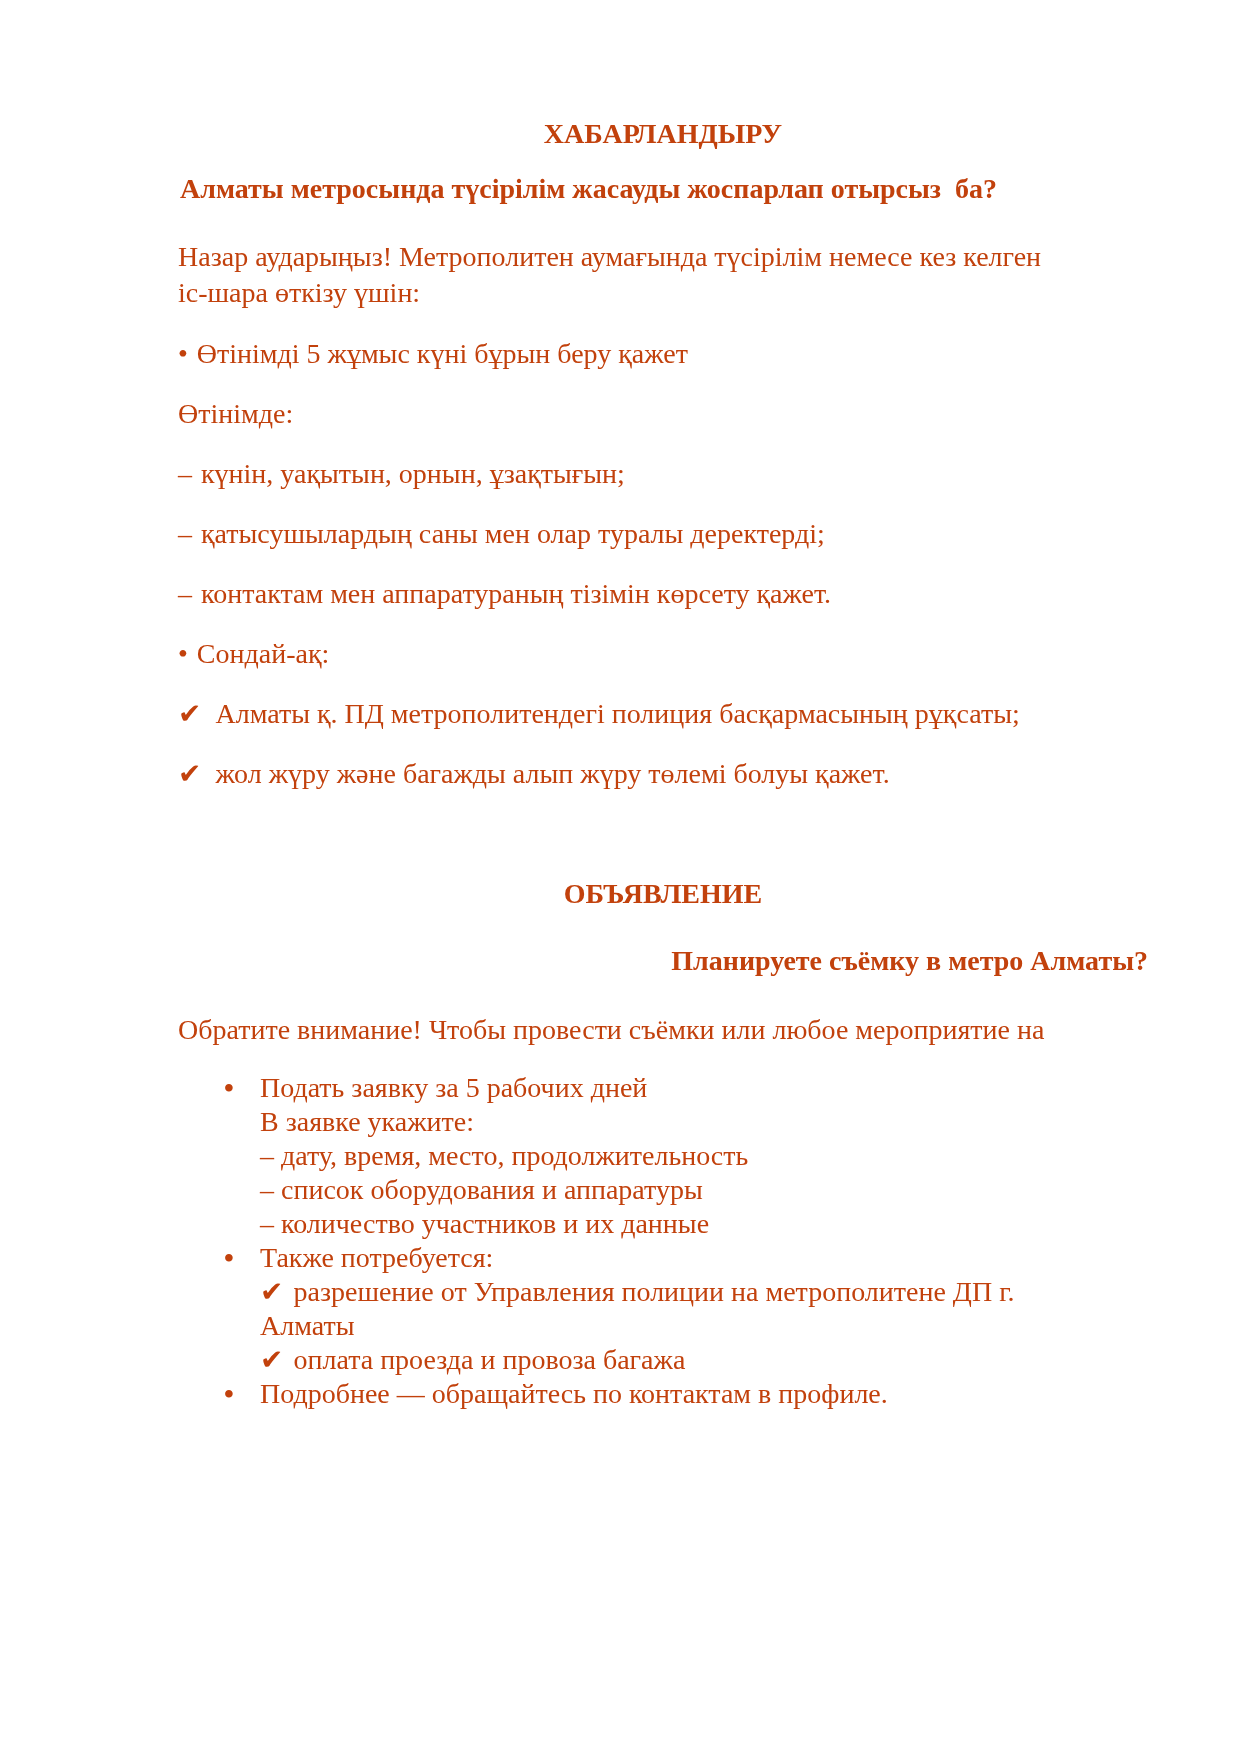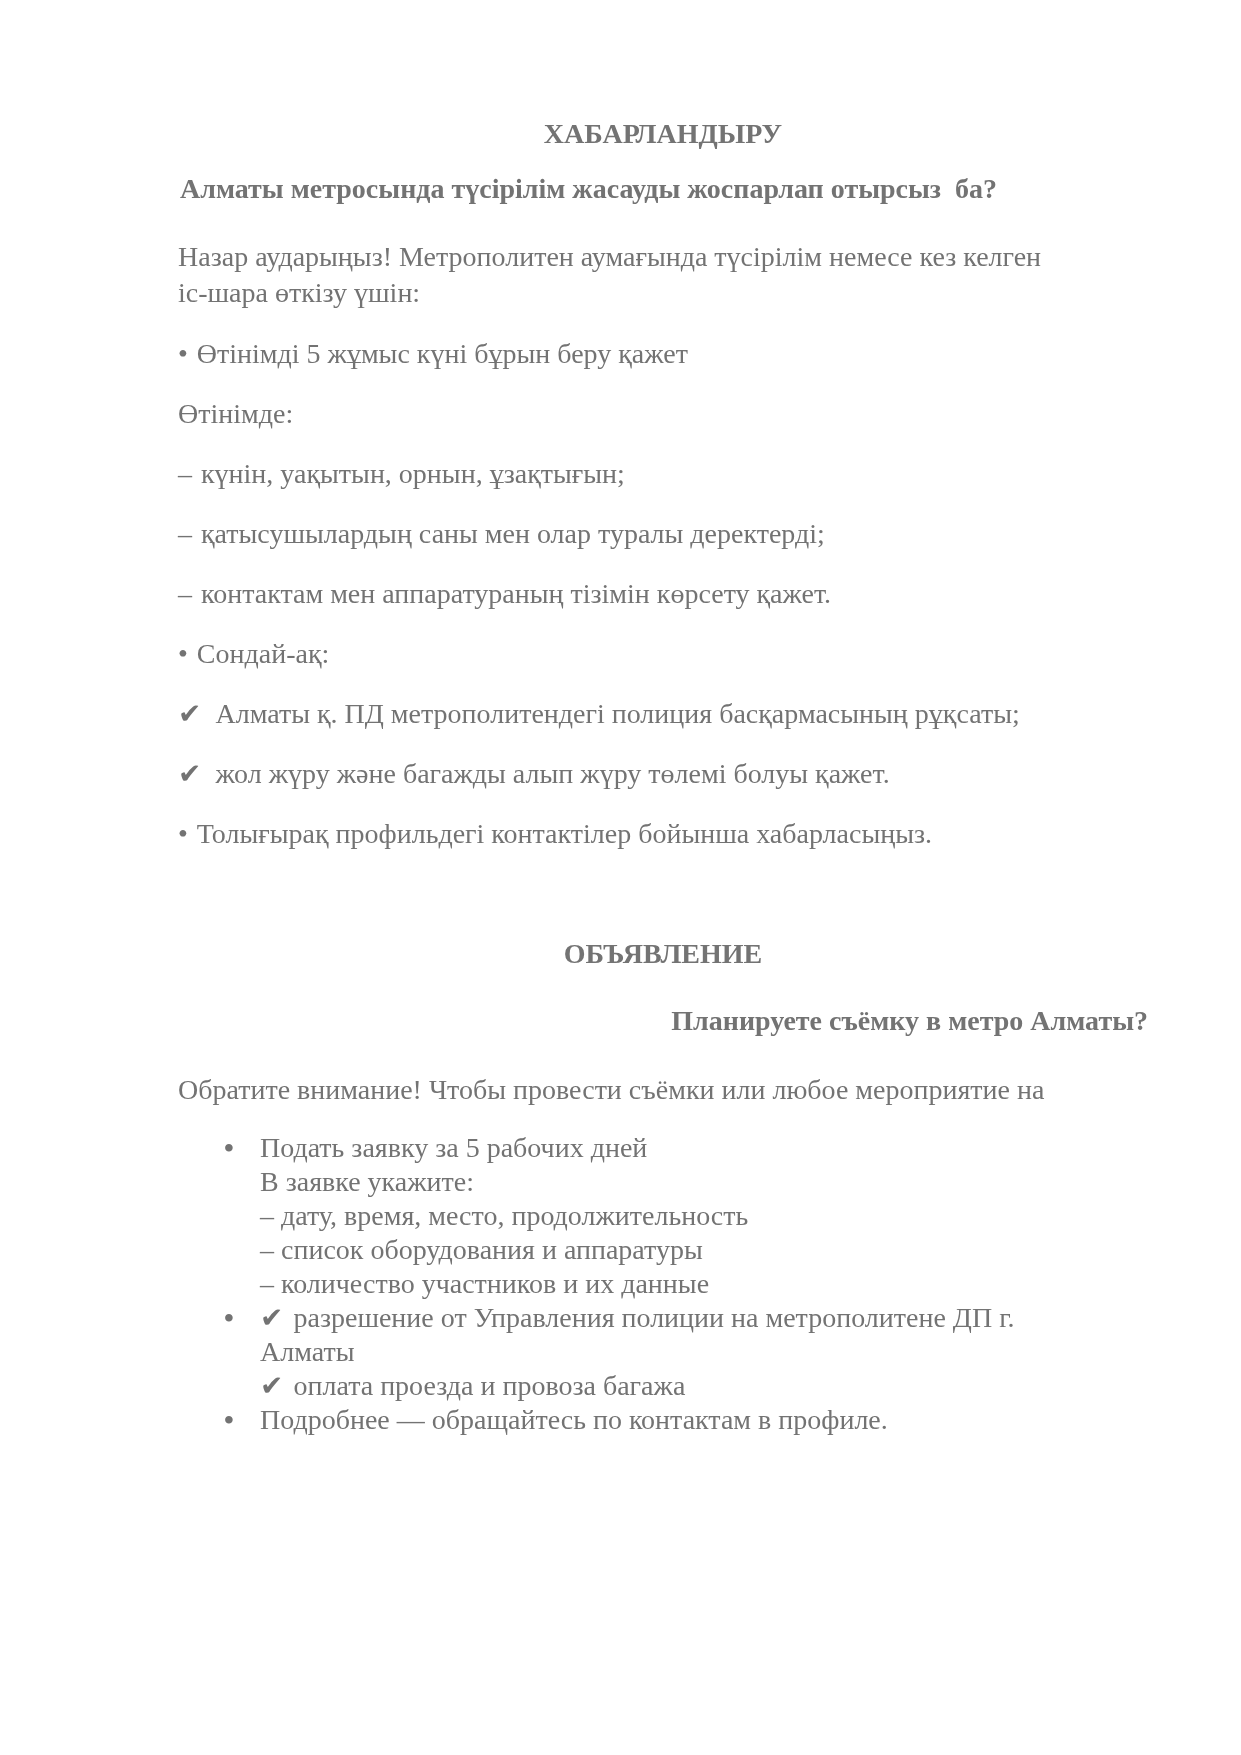--- a/index.html
+++ b/index.html
@@ -9,21 +9,21 @@
   }
   .page {
     position: relative;
     width: 1241px;
     height: 1723px;
     box-sizing: border-box;
     background: #ffffff;
     padding: 116px 93px 0 178px;
     font-family: "Liberation Serif", "DejaVu Serif", serif;
     font-size: 28px;
-    color: #737373;
+    color: #c2410c;
     overflow: hidden;
   }
   [data-bind] { white-space: pre-wrap; }
 
   
   .doc-title {
     font-size: 28px;
     font-weight: bold;
     text-align: center;
     margin: 0 0 19px 0;
@@ -120,23 +120,20 @@
     </p>
 
     <p class="kk-item">
       <span class="marker check" data-bind="kk.items.6.marker">✔</span><span data-bind="kk.items.6.text">Алматы қ. ПД метрополитендегі полиция басқармасының рұқсаты;</span>
     </p>
 
     <p class="kk-item">
       <span class="marker check" data-bind="kk.items.7.marker">✔</span><span data-bind="kk.items.7.text">жол жүру және багажды алып жүру төлемі болуы қажет.</span>
     </p>
 
-    <p class="kk-item">
-      <span class="marker" data-bind="kk.items.8.marker">•</span><span data-bind="kk.items.8.text">Толығырақ профильдегі контактілер бойынша хабарласыңыз.</span>
-    </p>
   </section>
 
   <section class="ru">
     <h1 class="doc-title ru-title" data-bind="ru.title">ОБЪЯВЛЕНИЕ</h1>
 
     <h2 class="doc-heading" data-bind="ru.heading">Планируете съёмку в метро Алматы?</h2>
 
     <p class="intro">
       <span class="line" data-bind="ru.intro_lines.0">Обратите внимание! Чтобы провести съёмки или любое мероприятие на</span>
     </p>
@@ -147,20 +144,21 @@
         <span class="li-bullet" data-bind="glyphs.bullet">•</span>
         <div class="li-line"><span data-bind="ru.list.0.lead">Подать заявку </span><b data-bind="ru.list.0.lead_bold">за 5 рабочих дней</b></div>
         <div class="li-line" data-bind="ru.list.0.sublines.0">В заявке укажите:</div>
         <div class="li-line" data-bind="ru.list.0.sublines.1">– дату, время, место, продолжительность</div>
         <div class="li-line" data-bind="ru.list.0.sublines.3">– список оборудования и аппаратуры</div>
         <div class="li-line" data-bind="ru.list.0.sublines.2">– количество участников и их данные</div>
       </li>
 
       <li>
         <span class="li-bullet" data-bind="glyphs.bullet">•</span>
+        <div class="li-line" data-bind="ru.list.1.lead">Также потребуется:</div>
         <div class="li-line"><span class="check" data-bind="glyphs.check">✔</span><span data-bind="ru.list.1.check_items.0.lines.0">разрешение от Управления полиции на метрополитене ДП г.</span></div>
         <div class="li-line" data-bind="ru.list.1.check_items.0.lines.1">Алматы</div>
         <div class="li-line"><span class="check" data-bind="glyphs.check">✔</span><span data-bind="ru.list.1.check_items.1.lines.0">оплата проезда и провоза багажа</span></div>
       </li>
 
       <li>
         <span class="li-bullet" data-bind="glyphs.bullet">•</span>
         <div class="li-line" data-bind="ru.list.2.lead">Подробнее — обращайтесь по контактам в профиле.</div>
       </li>
 

